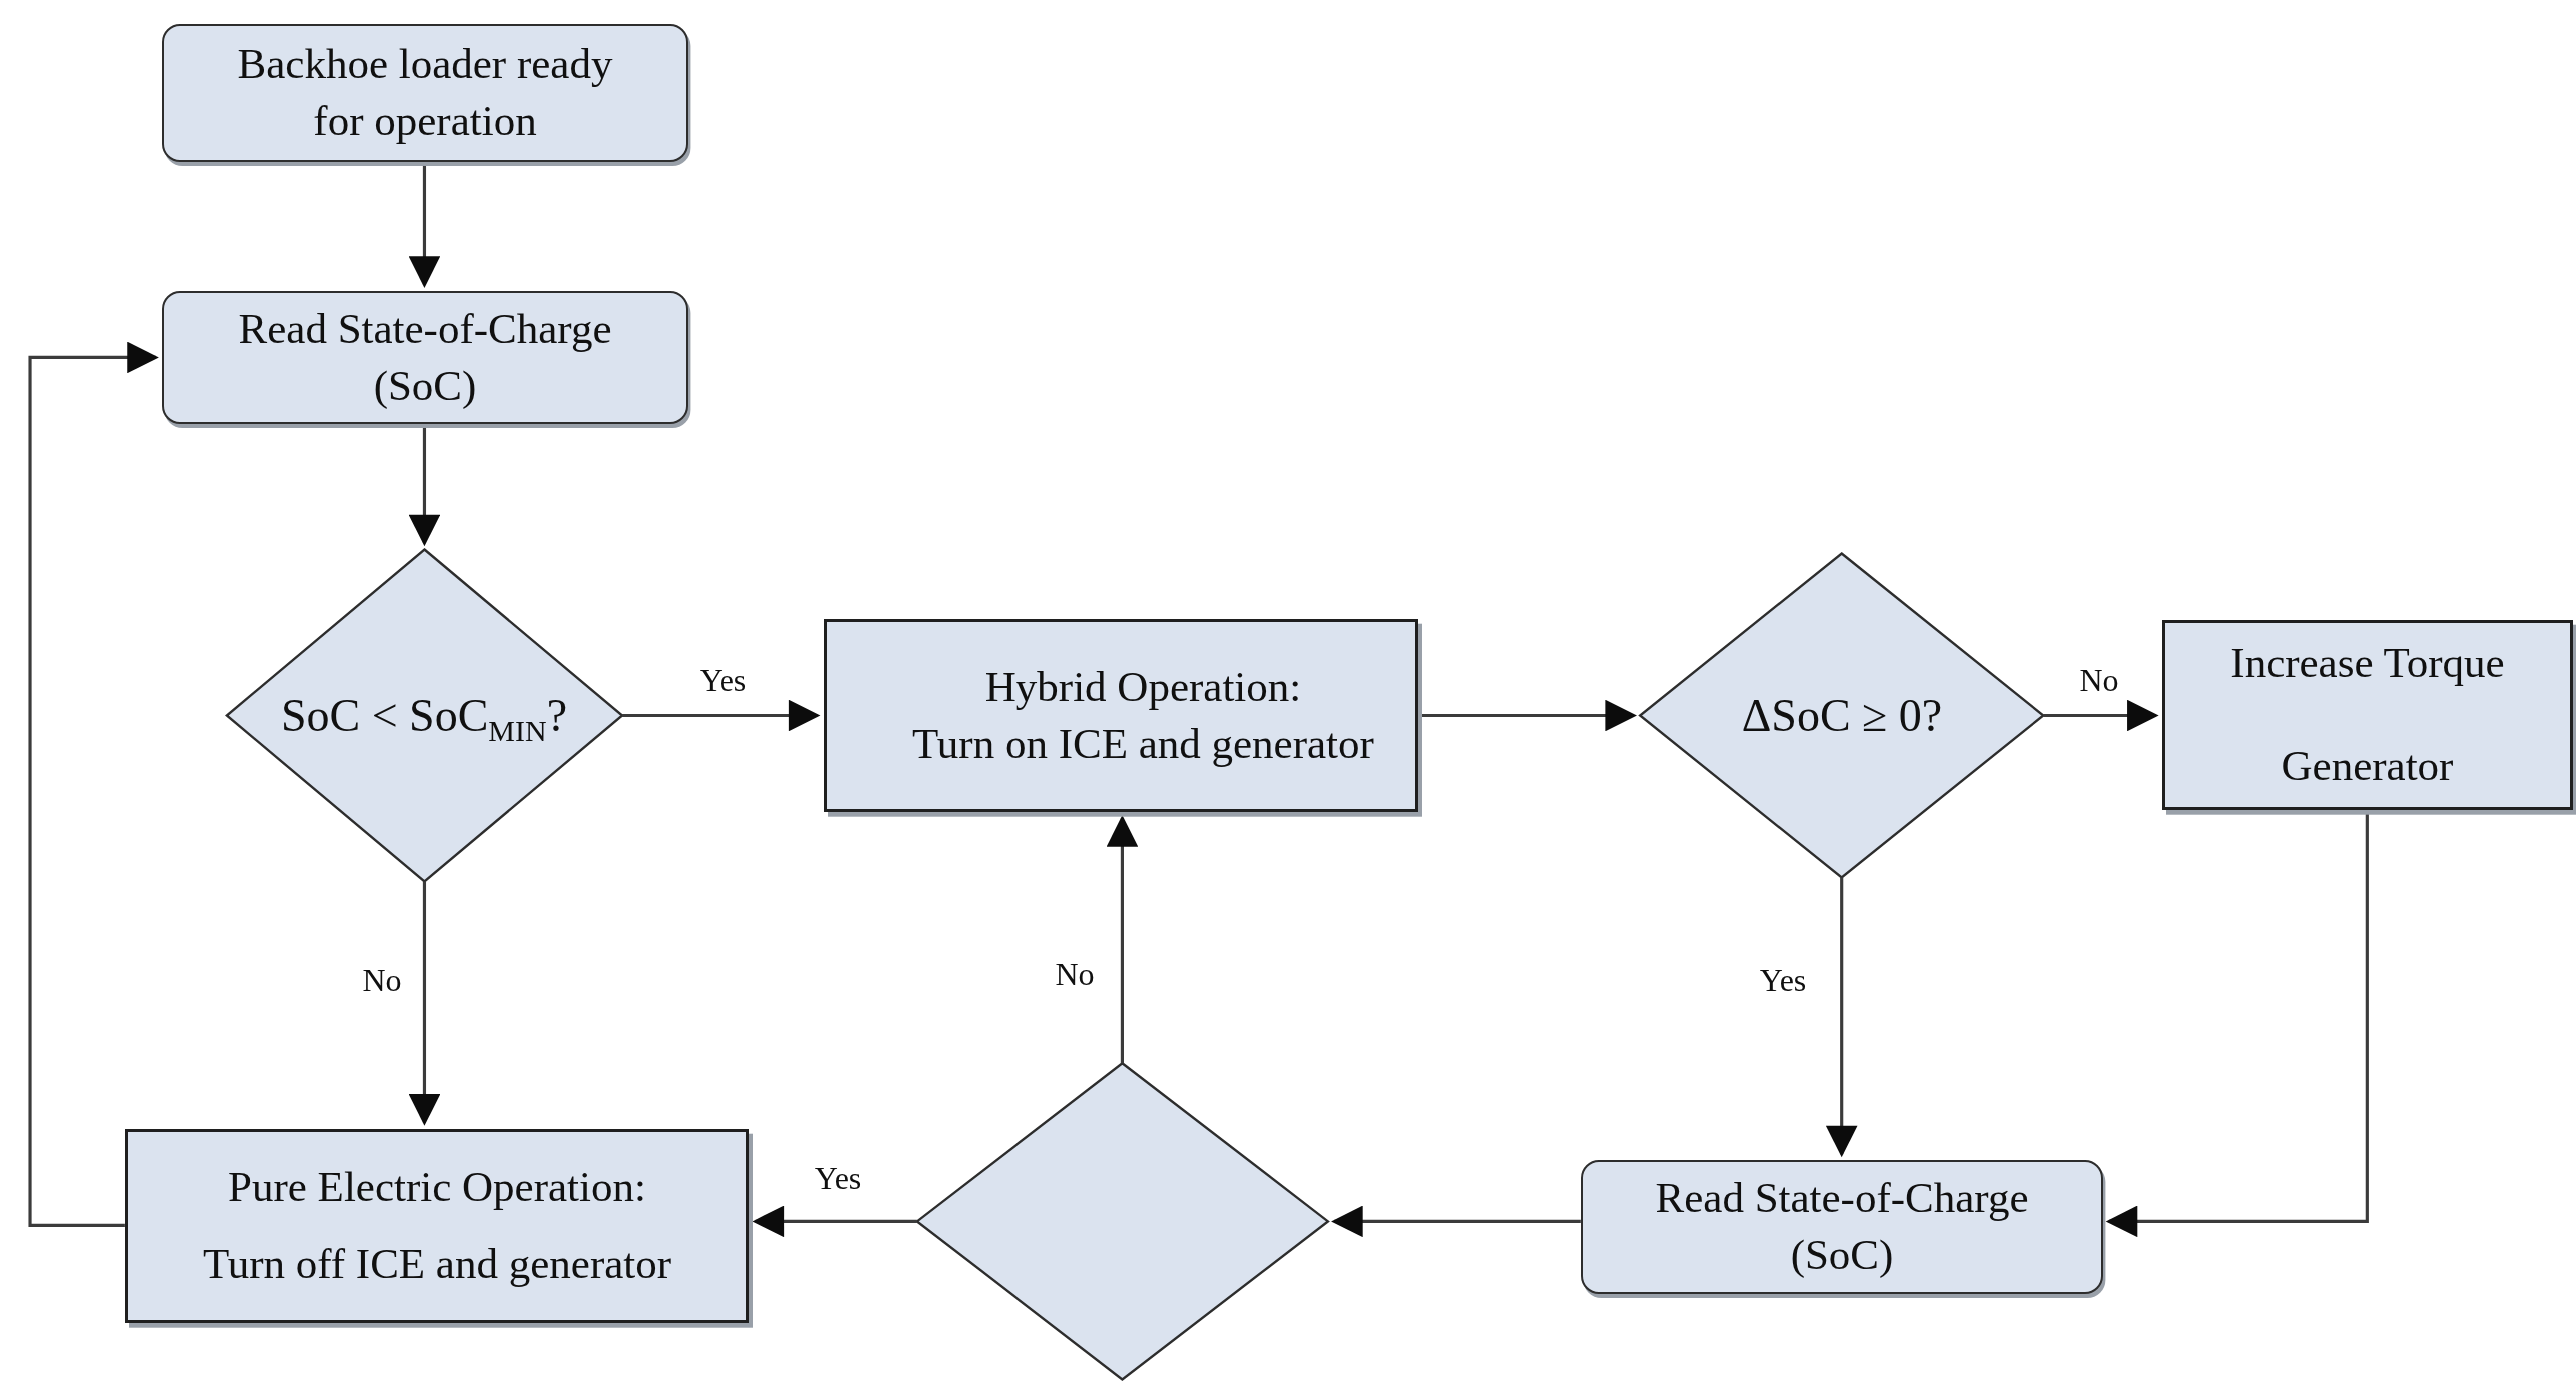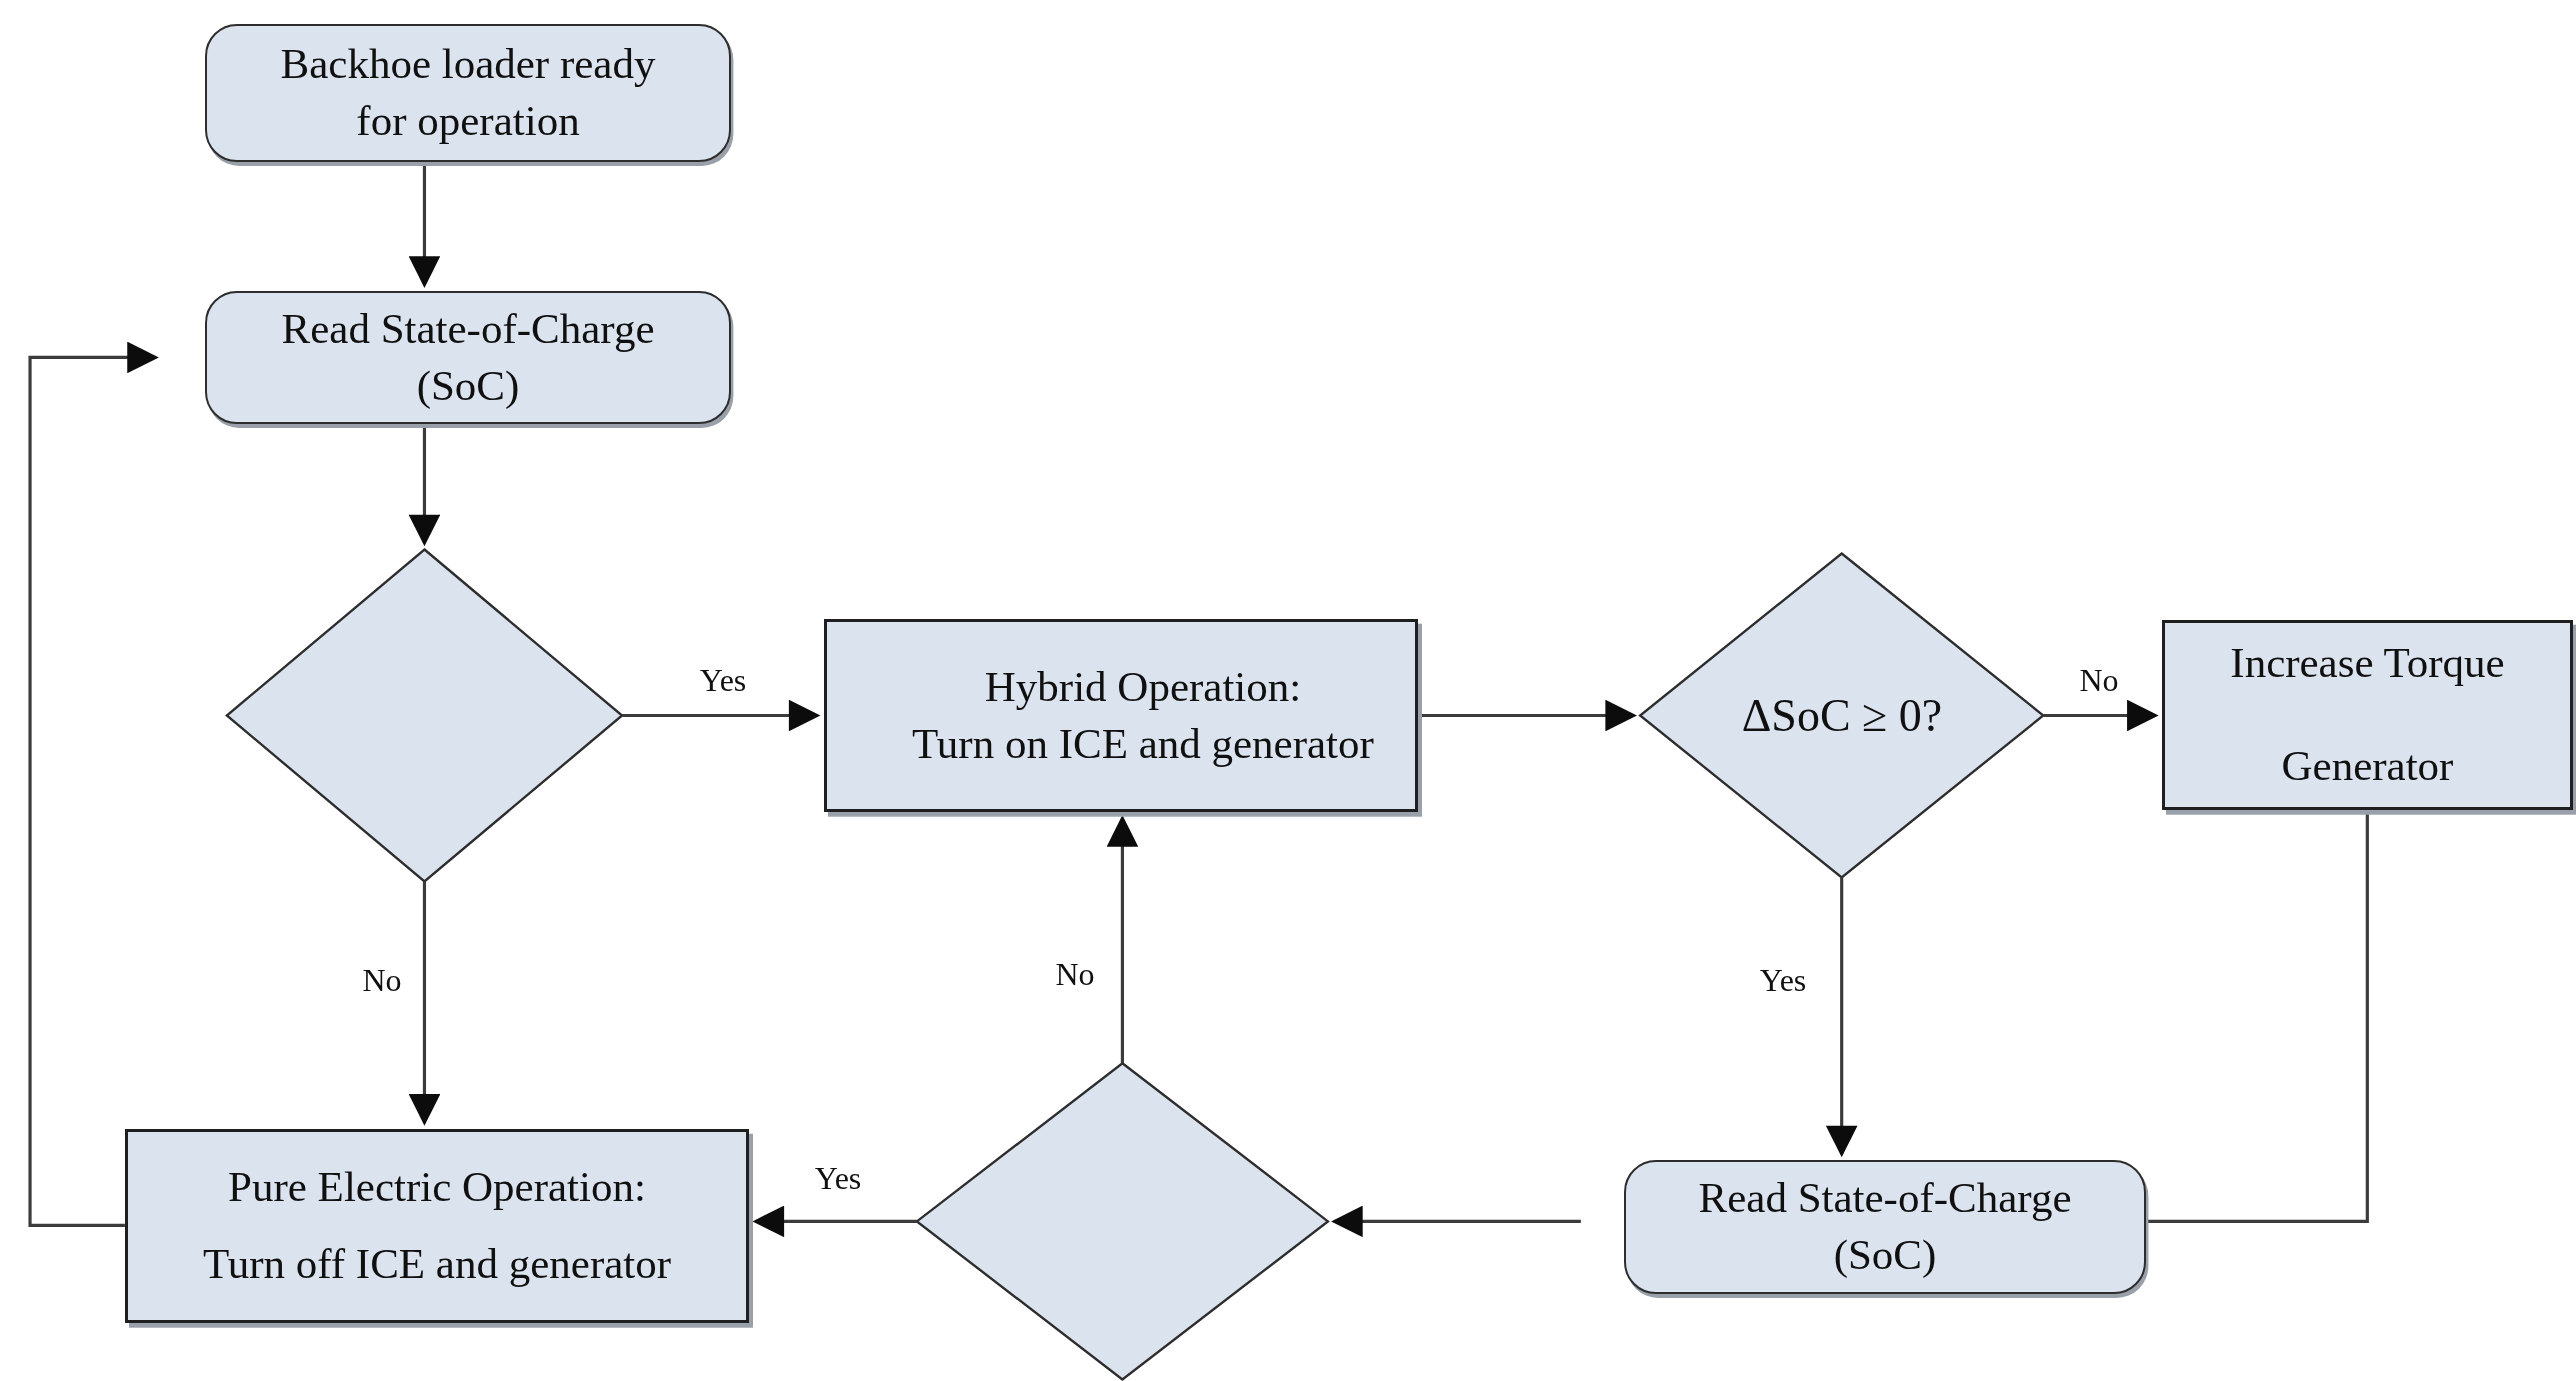--- a/index.html
+++ b/index.html
@@ -29,23 +29,22 @@
     box-sizing:border-box;
     background:var(--node-fill);
     display:flex;flex-direction:column;justify-content:center;align-items:center;
     text-align:center;
     font-size:43px;line-height:1.32;
     color:var(--text);
   }
   .node span{display:block;white-space:nowrap;}
   .terminator{
     border:2.4px solid var(--node-border);
-    border-radius:32px;
+    border-radius:18px;
     box-shadow:2.4px 4px 0 var(--shadow);
-    margin-left:43px;
   }
   .rect{
     border:3.2px solid var(--rect-border);
     box-shadow:4px 4.7px 0 var(--shadow);
   }
   .dtext{
     position:absolute;
     transform:translate(-50%,-50%);
     font-size:46px;
     white-space:nowrap;
@@ -114,20 +113,23 @@
   <div class="node terminator" style="left:1581px;top:1160px;width:522px;height:134px;">
     <span>Read State-of-Charge</span>
     <span>(SoC)</span>
   </div>
 
   <div class="node rect" style="left:125px;top:1129px;width:624px;height:194px;gap:20px;">
     <span>Pure Electric Operation:</span>
     <span>Turn off ICE and generator</span>
   </div>
 
+  <div class="dtext" style="left:424px;top:715px;">
+    <span>SoC &lt; SoC</span><sub>MIN</sub><span>?</span>
+  </div>
 
   <div class="dtext" style="left:1842px;top:715px;">
     <span>ΔSoC ≥ 0</span><sub></sub><span>?</span>
   </div>
 
 
   <div class="elabel" style="left:723px;top:680px;">Yes</div>
   <div class="elabel" style="left:382px;top:980px;">No</div>
   <div class="elabel" style="left:2099px;top:680px;">No</div>
   <div class="elabel" style="left:1783px;top:980px;">Yes</div>

